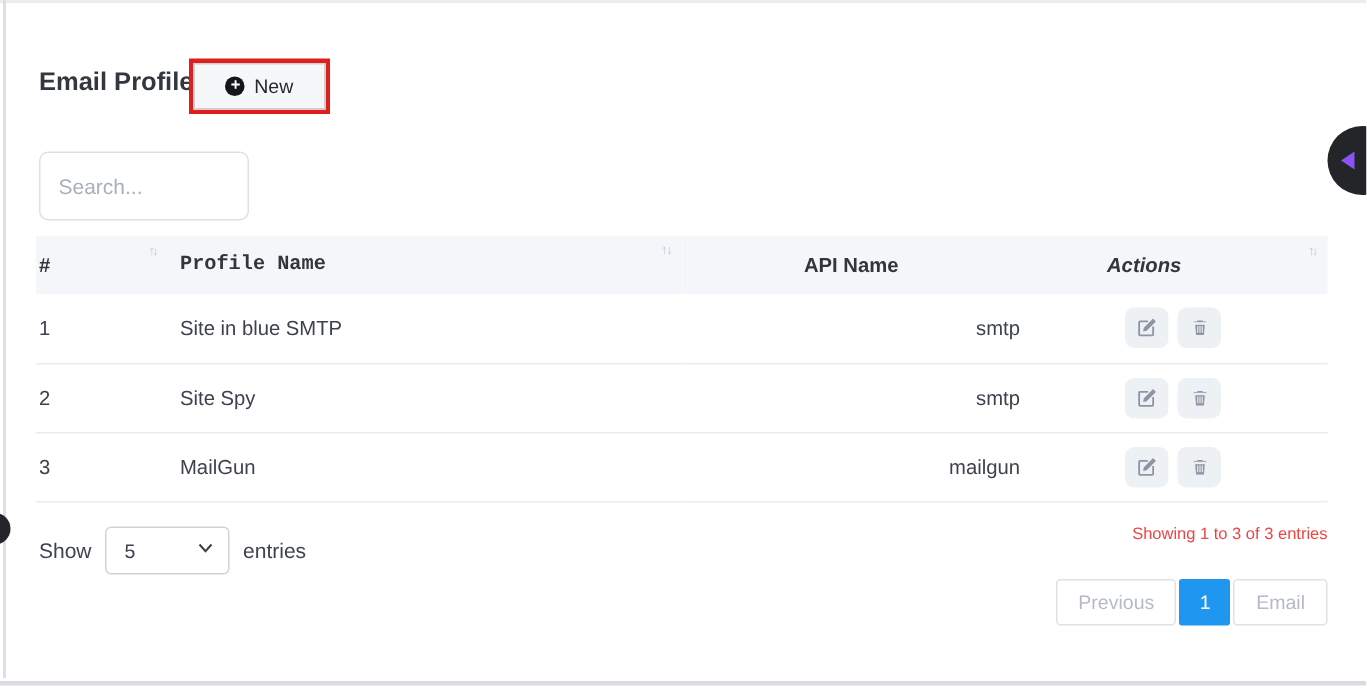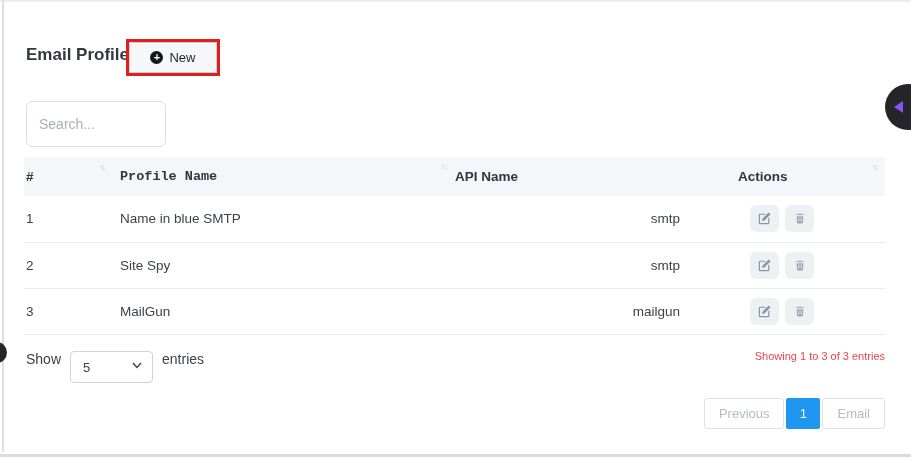--- a/index.html
+++ b/index.html
@@ -58,22 +58,22 @@
   .search-input::placeholder { color:#a9b0ba; }
 
   
   .grid { position:absolute; left:24px; top:157px; width:861px; border-collapse:collapse; }
   .grid th {
     background:#f5f6f9; height:39px; font-size:13.5px; font-weight:bold;
     color:#32363c; text-align:left; position:relative; vertical-align:middle;
   }
   .grid th.c-num  { padding-left:2px; }
   .grid th.c-name { padding-left:8px;font-family:Liberation Mono, monospace; }
-  .grid th.c-api  { text-align:left; }
-  .grid th.c-act  { padding-left:58px; }
+  .grid th.c-api  { text-align:center; }
+  .grid th.c-act  { padding-left:58px;font-style:italic; }
   .sort {
     position:absolute; top:5px; right:8px;
     font-size:9px; color:#c5cbd3; letter-spacing:-2px;
   }
   .grid td {
     height:46px; border-bottom:1px solid #e9ebee; font-size:13.5px;
     color:#3d424d; vertical-align:middle;
   }
   .grid td.c-num  { padding-left:2px; }
   .grid td.c-name { padding-left:8px; }
@@ -82,35 +82,35 @@
   .actions { display:flex; gap:6px; }
   .icon-btn {
     width:29px; height:27px; border:none; border-radius:6px; background:#eef1f4;
     display:flex; align-items:center; justify-content:center; cursor:pointer;
   }
   .icon-btn svg { display:block; }
 
   
   .show-group {
     position:absolute; left:26px; top:351px; height:32px;
-    display:flex; align-items:flex-start; gap:9px; font-size:14px; color:#3d424d;
+    display:flex; align-items:center; gap:9px; font-size:14px; color:#3d424d;
   }
   .size-wrap { position:relative; }
   .size-select {
     width:83px; height:32px; border:1px solid #ced4da; border-radius:4px;
     background:#fff; font-size:13px; color:#3d424d; padding:0 24px 0 12px;
     appearance:none; -webkit-appearance:none; font-family:inherit; outline:none;
   }
   .size-chevron { position:absolute; right:11px; top:11px; pointer-events:none; }
 
   .info-text {
     position:absolute; right:26px; top:350px; font-size:11px; color:#ef4444;
   }
   .pagination {
-    position:absolute; right:26px; top:386px; display:flex; gap:2px;margin-top:12px;
+    position:absolute; right:26px; top:386px; display:flex; gap:2px;
   }
   .page-btn {
     height:31px; background:#fff; border:1px solid #dee2e6; border-radius:3px;
     font-size:13px; color:#b5bbc3; padding:0 14px; cursor:pointer; font-family:inherit;
   }
   .page-btn.active {
     background:#1f96ef; border-color:#1f96ef; color:#fff; width:34px; padding:0;
     border-radius:2px; text-align:center;
   }
 </style>
@@ -161,21 +161,21 @@
         </th>
         <th class="c-act">
           <span>Actions</span>
           <span class="sort">↑↓</span>
         </th>
       </tr>
     </thead>
     <tbody>
       <tr>
         <td class="c-num">1</td>
-        <td class="c-name">Name in blue SMTP</td>
+        <td class="c-name">Site in blue SMTP</td>
         <td class="c-api">smtp</td>
         <td class="c-act">
           <div class="actions">
             <button class="icon-btn">
               <svg width="13" height="13" viewBox="0 0 16 16" fill="#8d95a5">
                   <path d="M15.5 2.8 13.2.5 5.6 8.1l-.6 2.9 2.9-.6 7.6-7.6zM9 2H2.5A1.5 1.5 0 0 0 1 3.5v10A1.5 1.5 0 0 0 2.5 15h10a1.5 1.5 0 0 0 1.5-1.5V7h-1.5v6.5h-10v-10H9V2z"></path>
                 </svg>
             </button>
             <button class="icon-btn">
               <svg width="12" height="13" viewBox="0 0 16 16" fill="#8d95a5">

